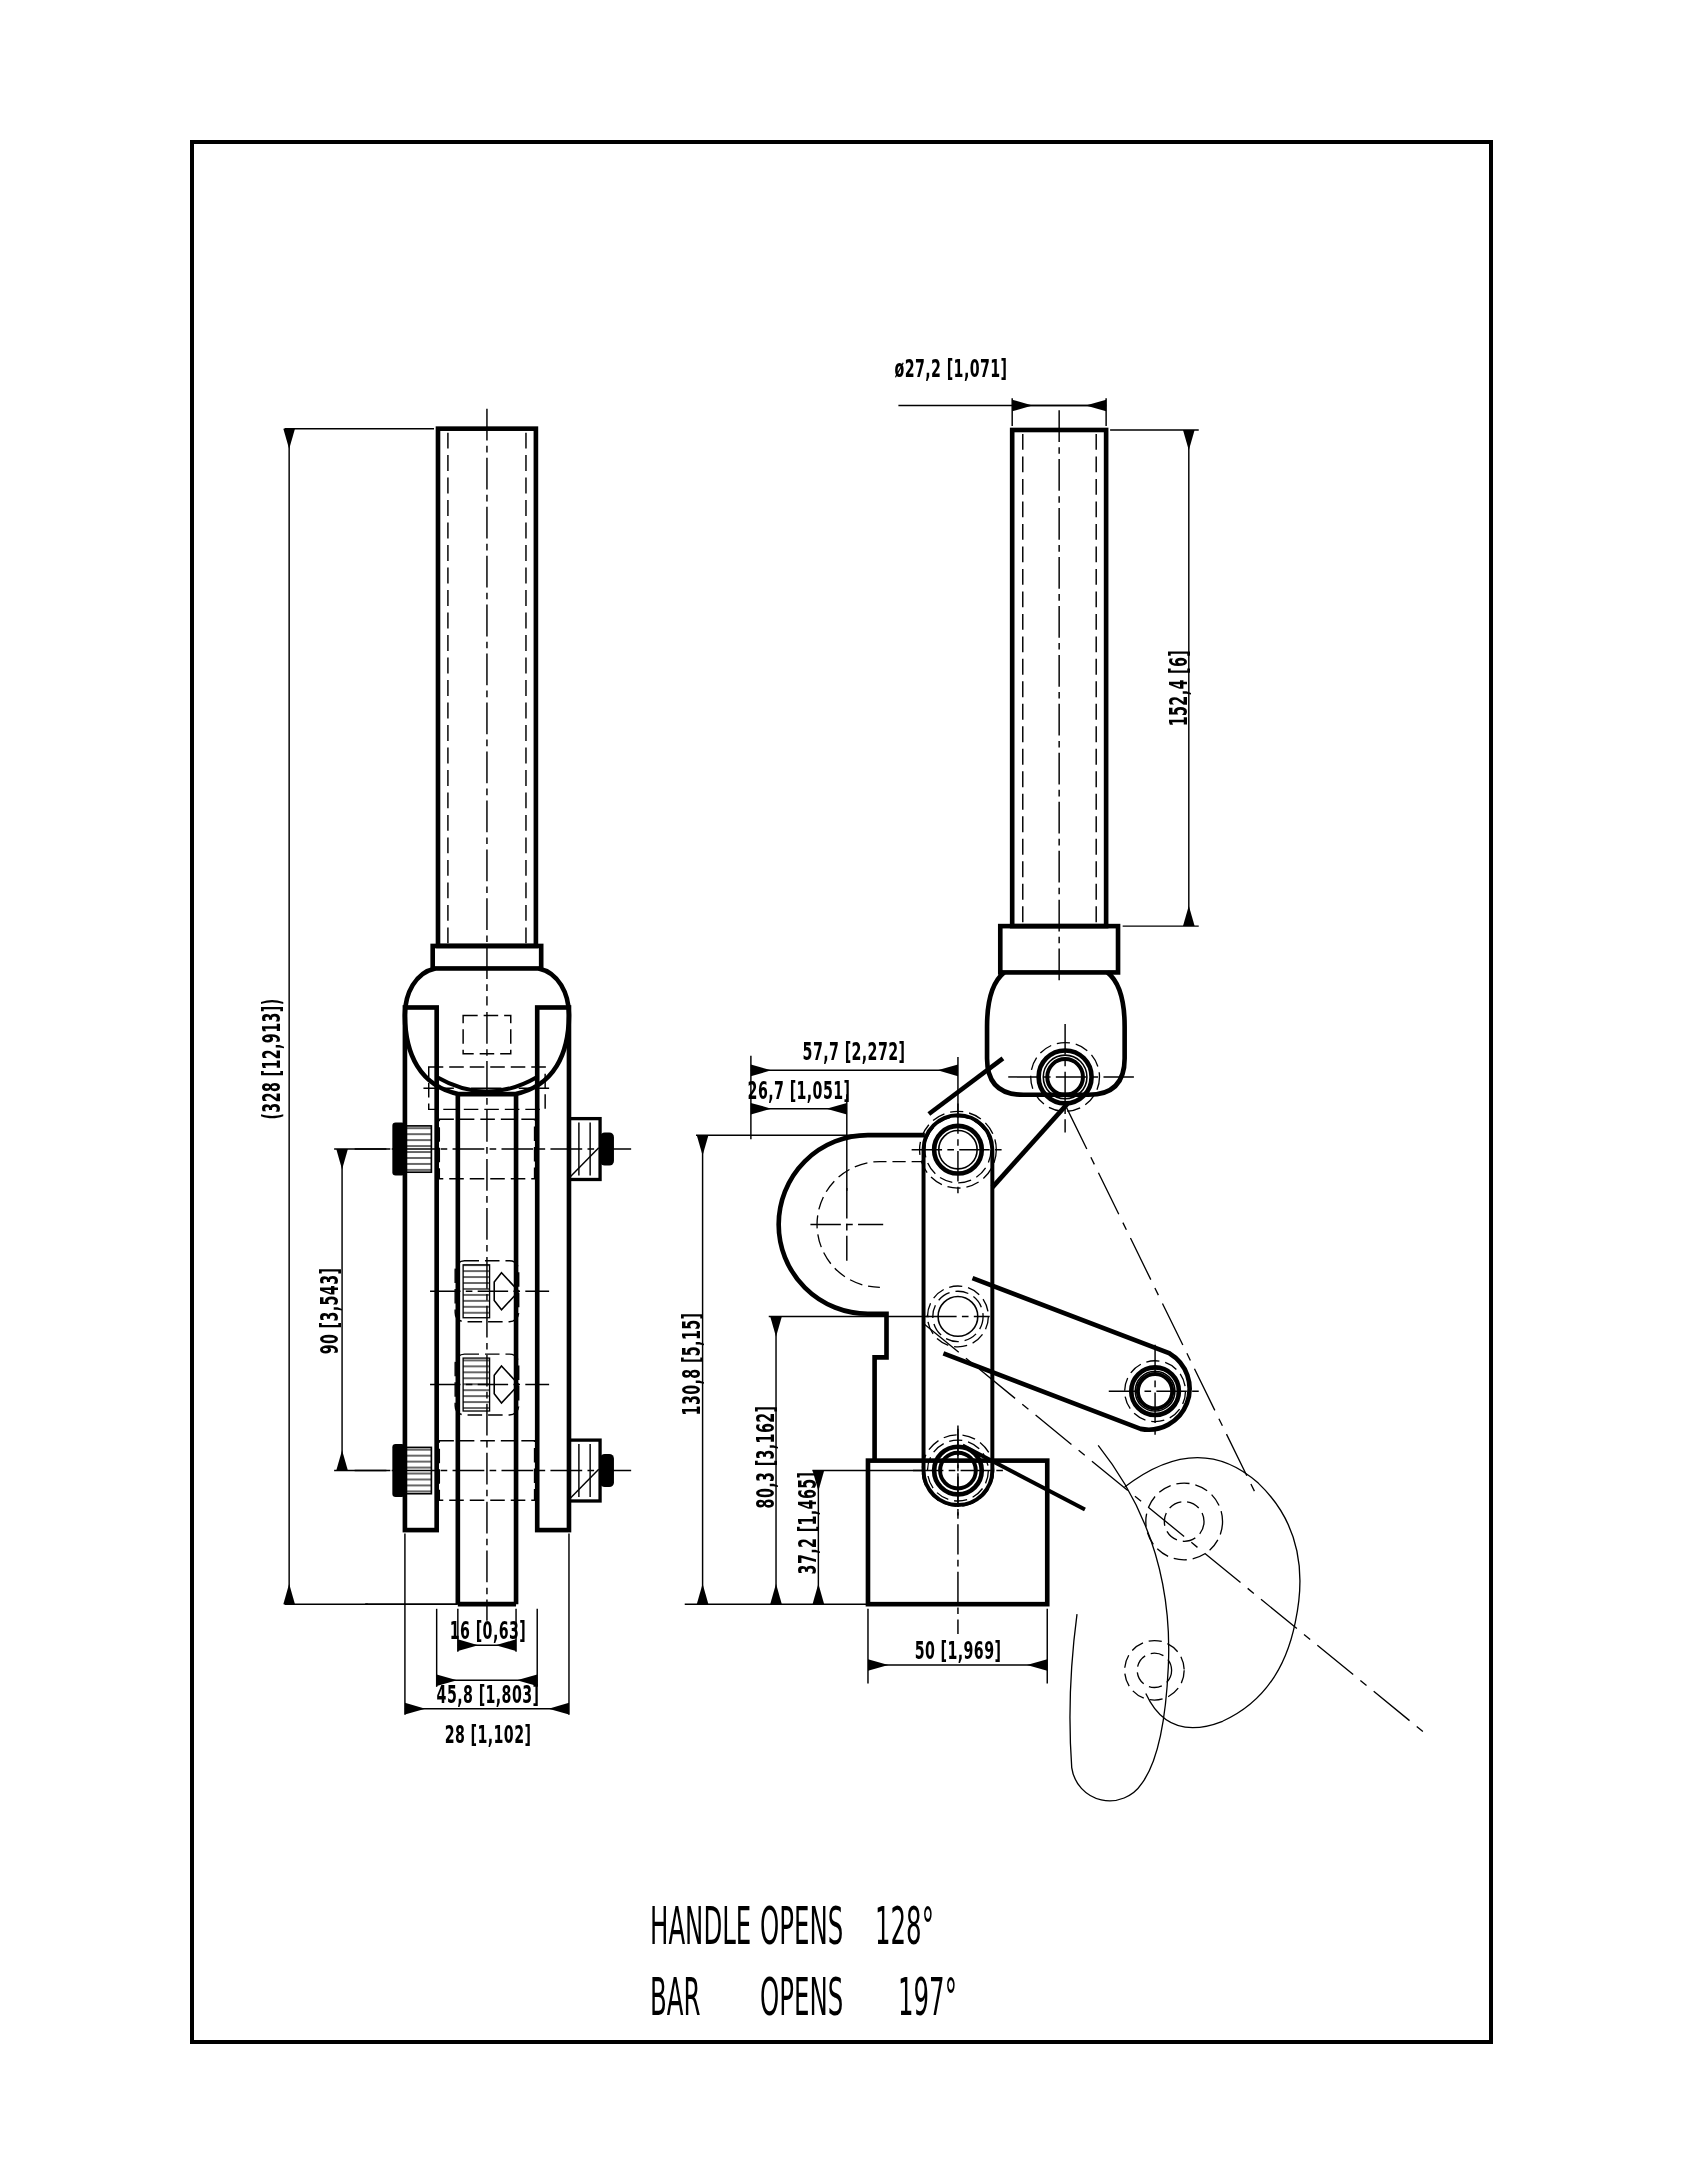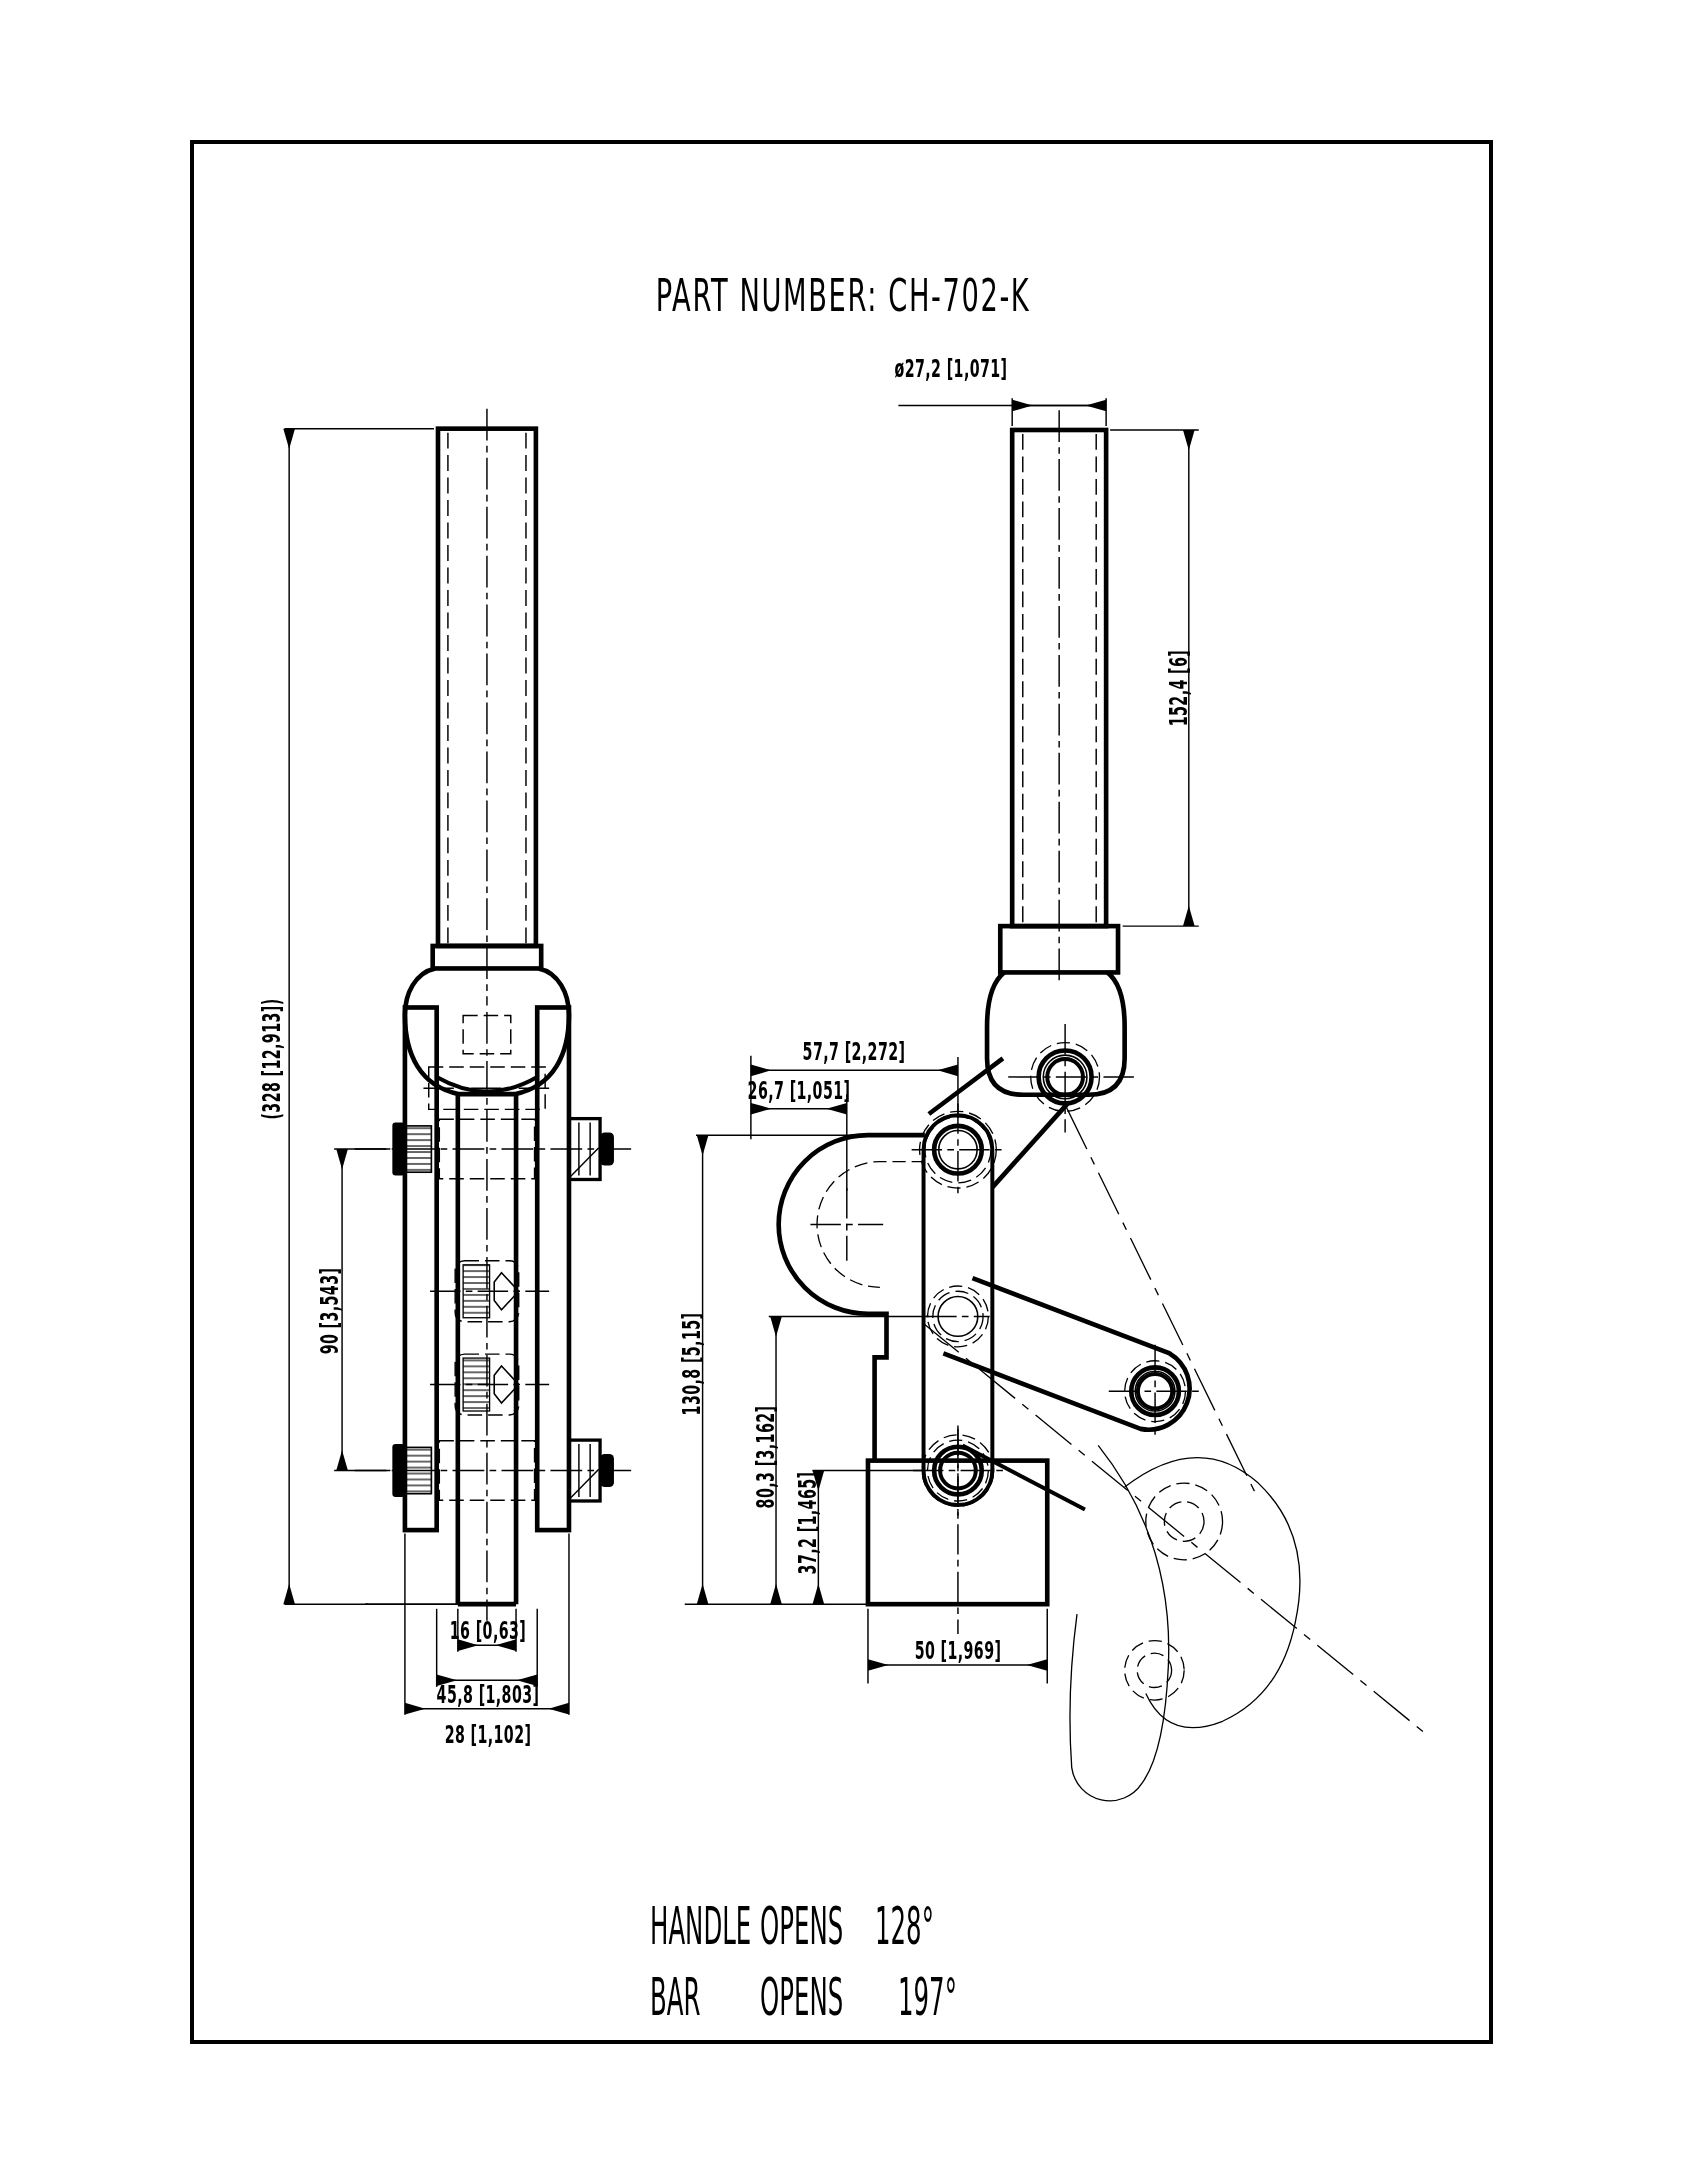--- a/index.html
+++ b/index.html
@@ -23,21 +23,20 @@
   .note-line{position:absolute;height:60px;}
   .note-cell{position:absolute;top:0;font-size:52px;font-weight:normal;white-space:pre;}
   .note-cell>span{display:inline-block;transform:scaleX(0.47);transform-origin:left center;}
 </style>
 </head>
 <body>
 
 <div id="sheet">
   <div id="frame"></div>
 
-  <div class="partnum"><span>PART NUMBER: CH-702-K</span></div>
 
   <svg id="drawing-svg" viewBox="0 0 2550 3300">
     <defs>
       <marker id="ar" viewBox="0 0 16 10" refX="15" refY="5" markerWidth="16" markerHeight="10" orient="auto-start-reverse">
           <path d="M1,5 L15,1 L15,9 Z" fill="#000"></path>
         </marker>
       <pattern id="thr" width="9" height="9" patternUnits="userSpaceOnUse">
         <path d="M0,4.5 H9" stroke="#000" stroke-width="1.8"></path>
       </pattern>
     </defs>

